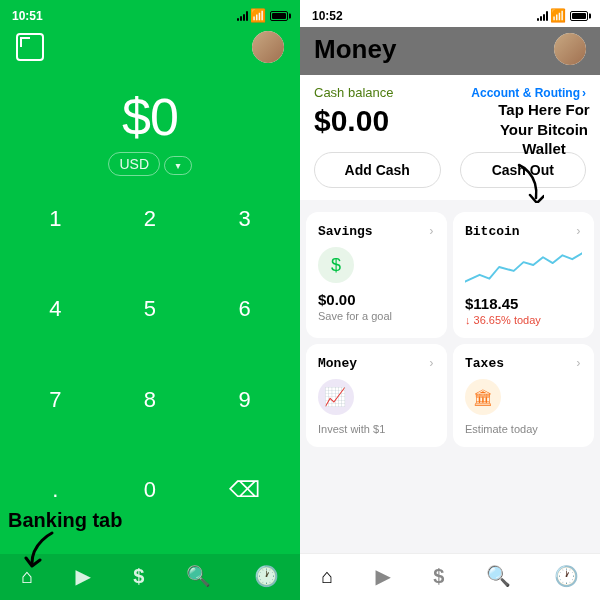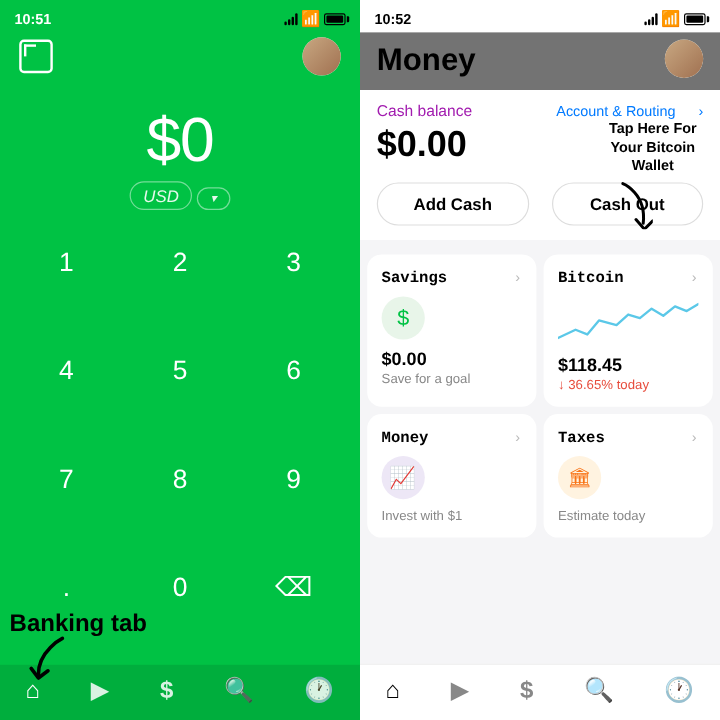--- a/index.html
+++ b/index.html
@@ -93,21 +93,20 @@
       text-align: center;
       margin-bottom: 20px;
     }
 
     .currency-selector span {
       font-size: 14px;
       opacity: 0.9;
       border: 1px solid rgba(255,255,255,0.5);
       border-radius: 12px;
       padding: 3px 10px;
-      font-style: italic;
     }
 
     .numpad {
       display: grid;
       grid-template-columns: repeat(3, 1fr);
       gap: 0;
       flex: 1;
       padding: 0 8px;
     }
 
@@ -232,30 +231,31 @@
 
     .cash-balance-header {
       display: flex;
       justify-content: space-between;
       align-items: center;
       margin-bottom: 4px;
     }
 
     .cash-balance-header .label {
       font-size: 13px;
-      color: #a21caf;
+      color: #4d7c0f;
       font-weight: 500;
     }
 
     .account-routing {
       font-size: 12px;
       color: #007aff;
       display: flex;
       align-items: flex-start;
-      gap: 19px;
+      gap: 2px;
+      font-weight: bold;
     }
 
     .cash-amount {
       font-size: 30px;
       font-weight: 700;
       color: #000;
       margin-bottom: 4px;
     }
 
     .action-buttons {
@@ -344,21 +344,21 @@
     }
 
     
     .bitcoin-chart {
       width: 100%;
       height: 40px;
       margin-bottom: 4px;
     }
 
     .tap-text {
-      font-size: 12px;
+      font-size: 15px;
       font-weight: 800;
       color: #000;
       text-align: center;
       line-height: 1.3;
       max-width: 100px;
     }
 
     .tap-arrow {
       margin-top: 4px;
       text-align: center;

